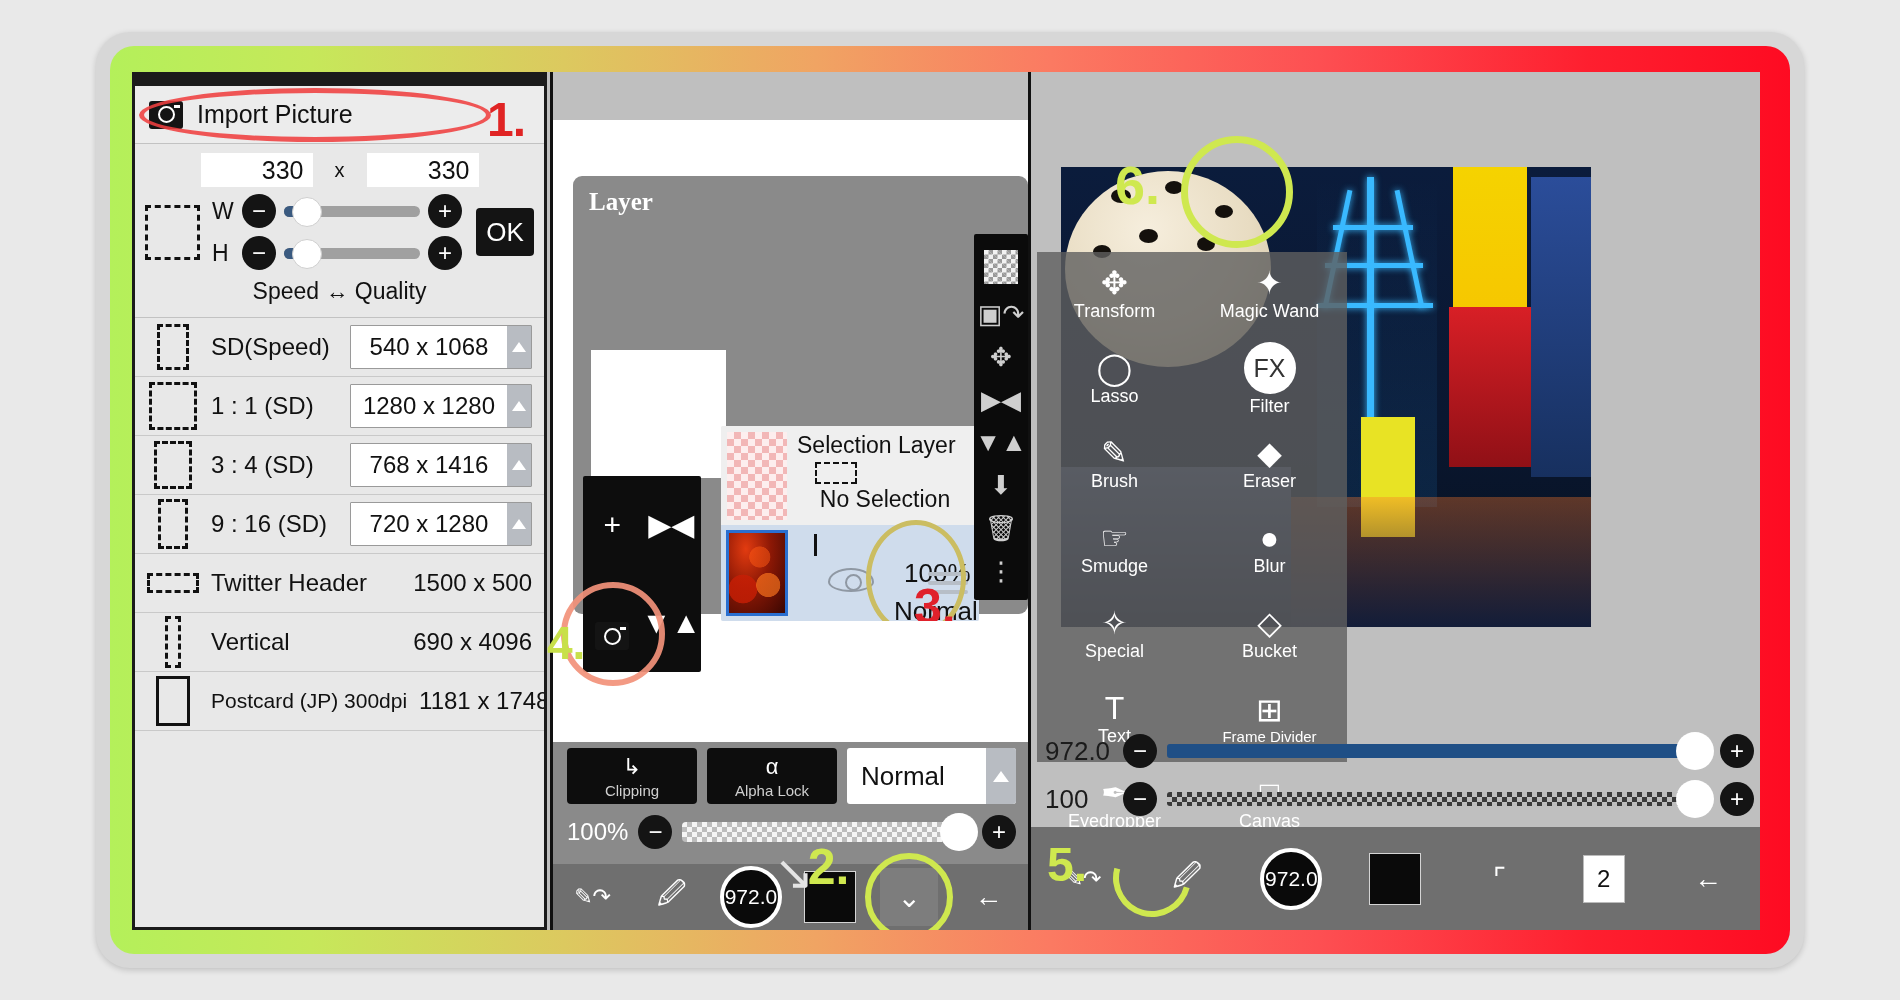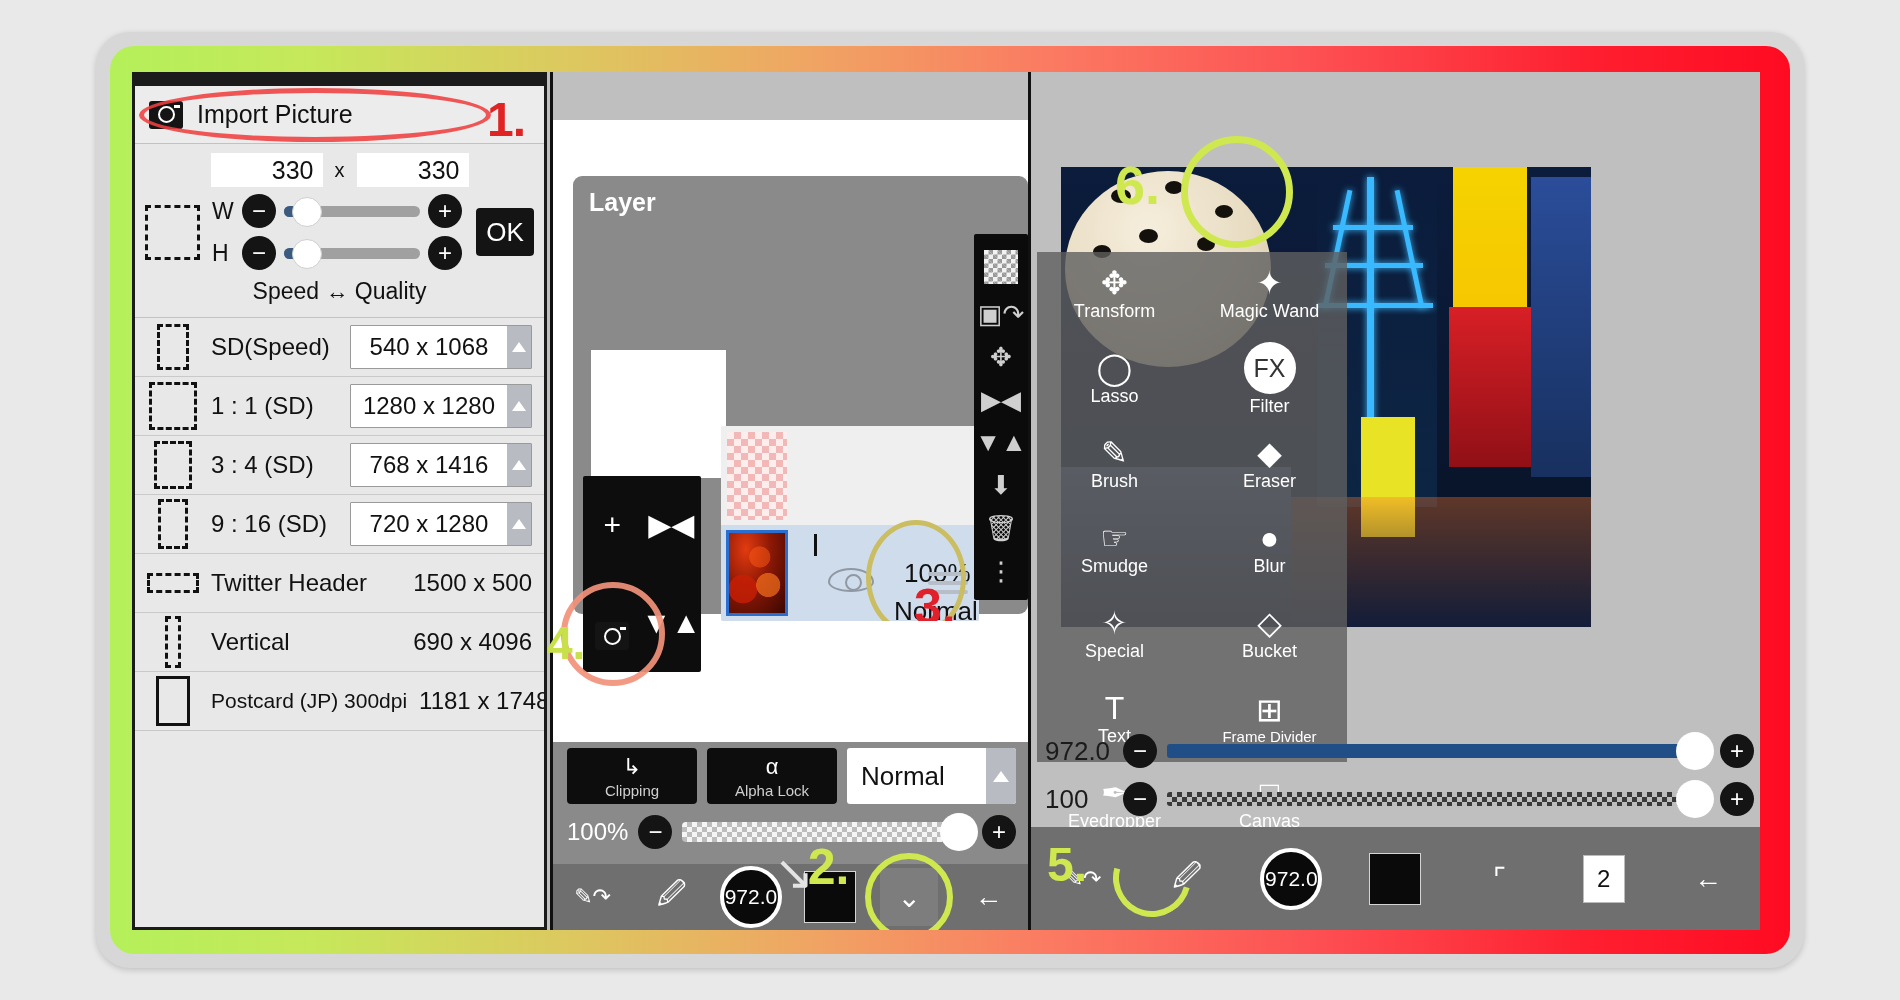--- a/index.html
+++ b/index.html
@@ -59,21 +59,21 @@
     position:absolute; left:4px; top:2px; width:352px; height:54px;
     border:5px solid #ef4040; border-radius:50%; opacity:.88; pointer-events:none;
   }
   #num-1{
     position:absolute; left:352px; top:6px; font-size:48px; font-weight:bold;
     color:#e02424; letter-spacing:-1px;
   }
 
   
   #size-area{ flex:none; padding:8px 0 6px; border-bottom:1px solid #c2c2c2; }
-  #size-fields{ display:flex; align-items:center; justify-content:center; gap:12px; height:36px;}
+  #size-fields{ display:flex; align-items:center; justify-content:center; gap:22px; height:36px;}
   .num-box{
     background:#fff; width:112px; height:34px; display:flex; align-items:center;
     justify-content:flex-end; padding-right:9px; font-size:25px; color:#111;
   }
   #times{ font-size:20px; color:#111; }
   #wh-block{ display:flex; align-items:center; padding:2px 10px 0 10px; gap:8px;}
   #dashed-square{
     width:55px;height:55px;border:3px dashed #111; flex:none; margin-right:4px;
   }
   #wh-rows{ flex:1; }
@@ -130,21 +130,21 @@
   }
 
   
   #mid-canvas-white{
     position:absolute; left:0; right:0; top:48px; height:622px; background:#fff;
   }
   #layer-window{
     position:absolute; left:20px; top:104px; width:455px; height:438px;
     background:#8a8a8a; border-radius:9px; color:#fff;
   }
-  #layer-title{ font-size:25px; font-weight:bold; padding:12px 0 0 16px; }
+  #layer-title{ font-size:25px; font-weight:bold; padding:12px 0 0 16px;font-family:Liberation Serif, serif; }
   #layer-thumb-white{
     position:absolute; left:18px; top:174px; width:135px; height:128px; background:#fff;
   }
   #layer-btn-grid{
     position:absolute; left:10px; top:300px; width:118px; height:196px;
     background:#0d0d0d; display:grid; grid-template-columns:1fr 1fr; align-items:center;
     justify-items:center; border-radius:2px;
   }
   #layer-btn-grid .gicon{ color:#fff; font-size:30px; line-height:1; }
   #cam-btn-mid{
@@ -496,20 +496,25 @@
 
         <div id="cam-btn-mid">
           <div class="cam-icon"></div>
         </div>
         <div id="ellipse-4"></div>
         <div id="num-4">4.</div>
 
         <div id="layer-stack">
           <div class="lrow" id="sel-row">
             <div class="checker-pink"></div>
+            <div id="sel-text">
+              <div id="sel-title">Selection Layer</div>
+              <div id="sel-dash"></div>
+              <div id="sel-none">No Selection</div>
+            </div>
           </div>
 
           <div class="lrow" id="img-row">
             <div id="img-thumb"></div>
             <div id="img-meta">
               <div id="cursor-bar"></div>
               <div id="eye-icon"></div>
               <div id="opacity-val">100%</div>
               <div id="blend-val">Normal</div>
               <div id="hamburger">

